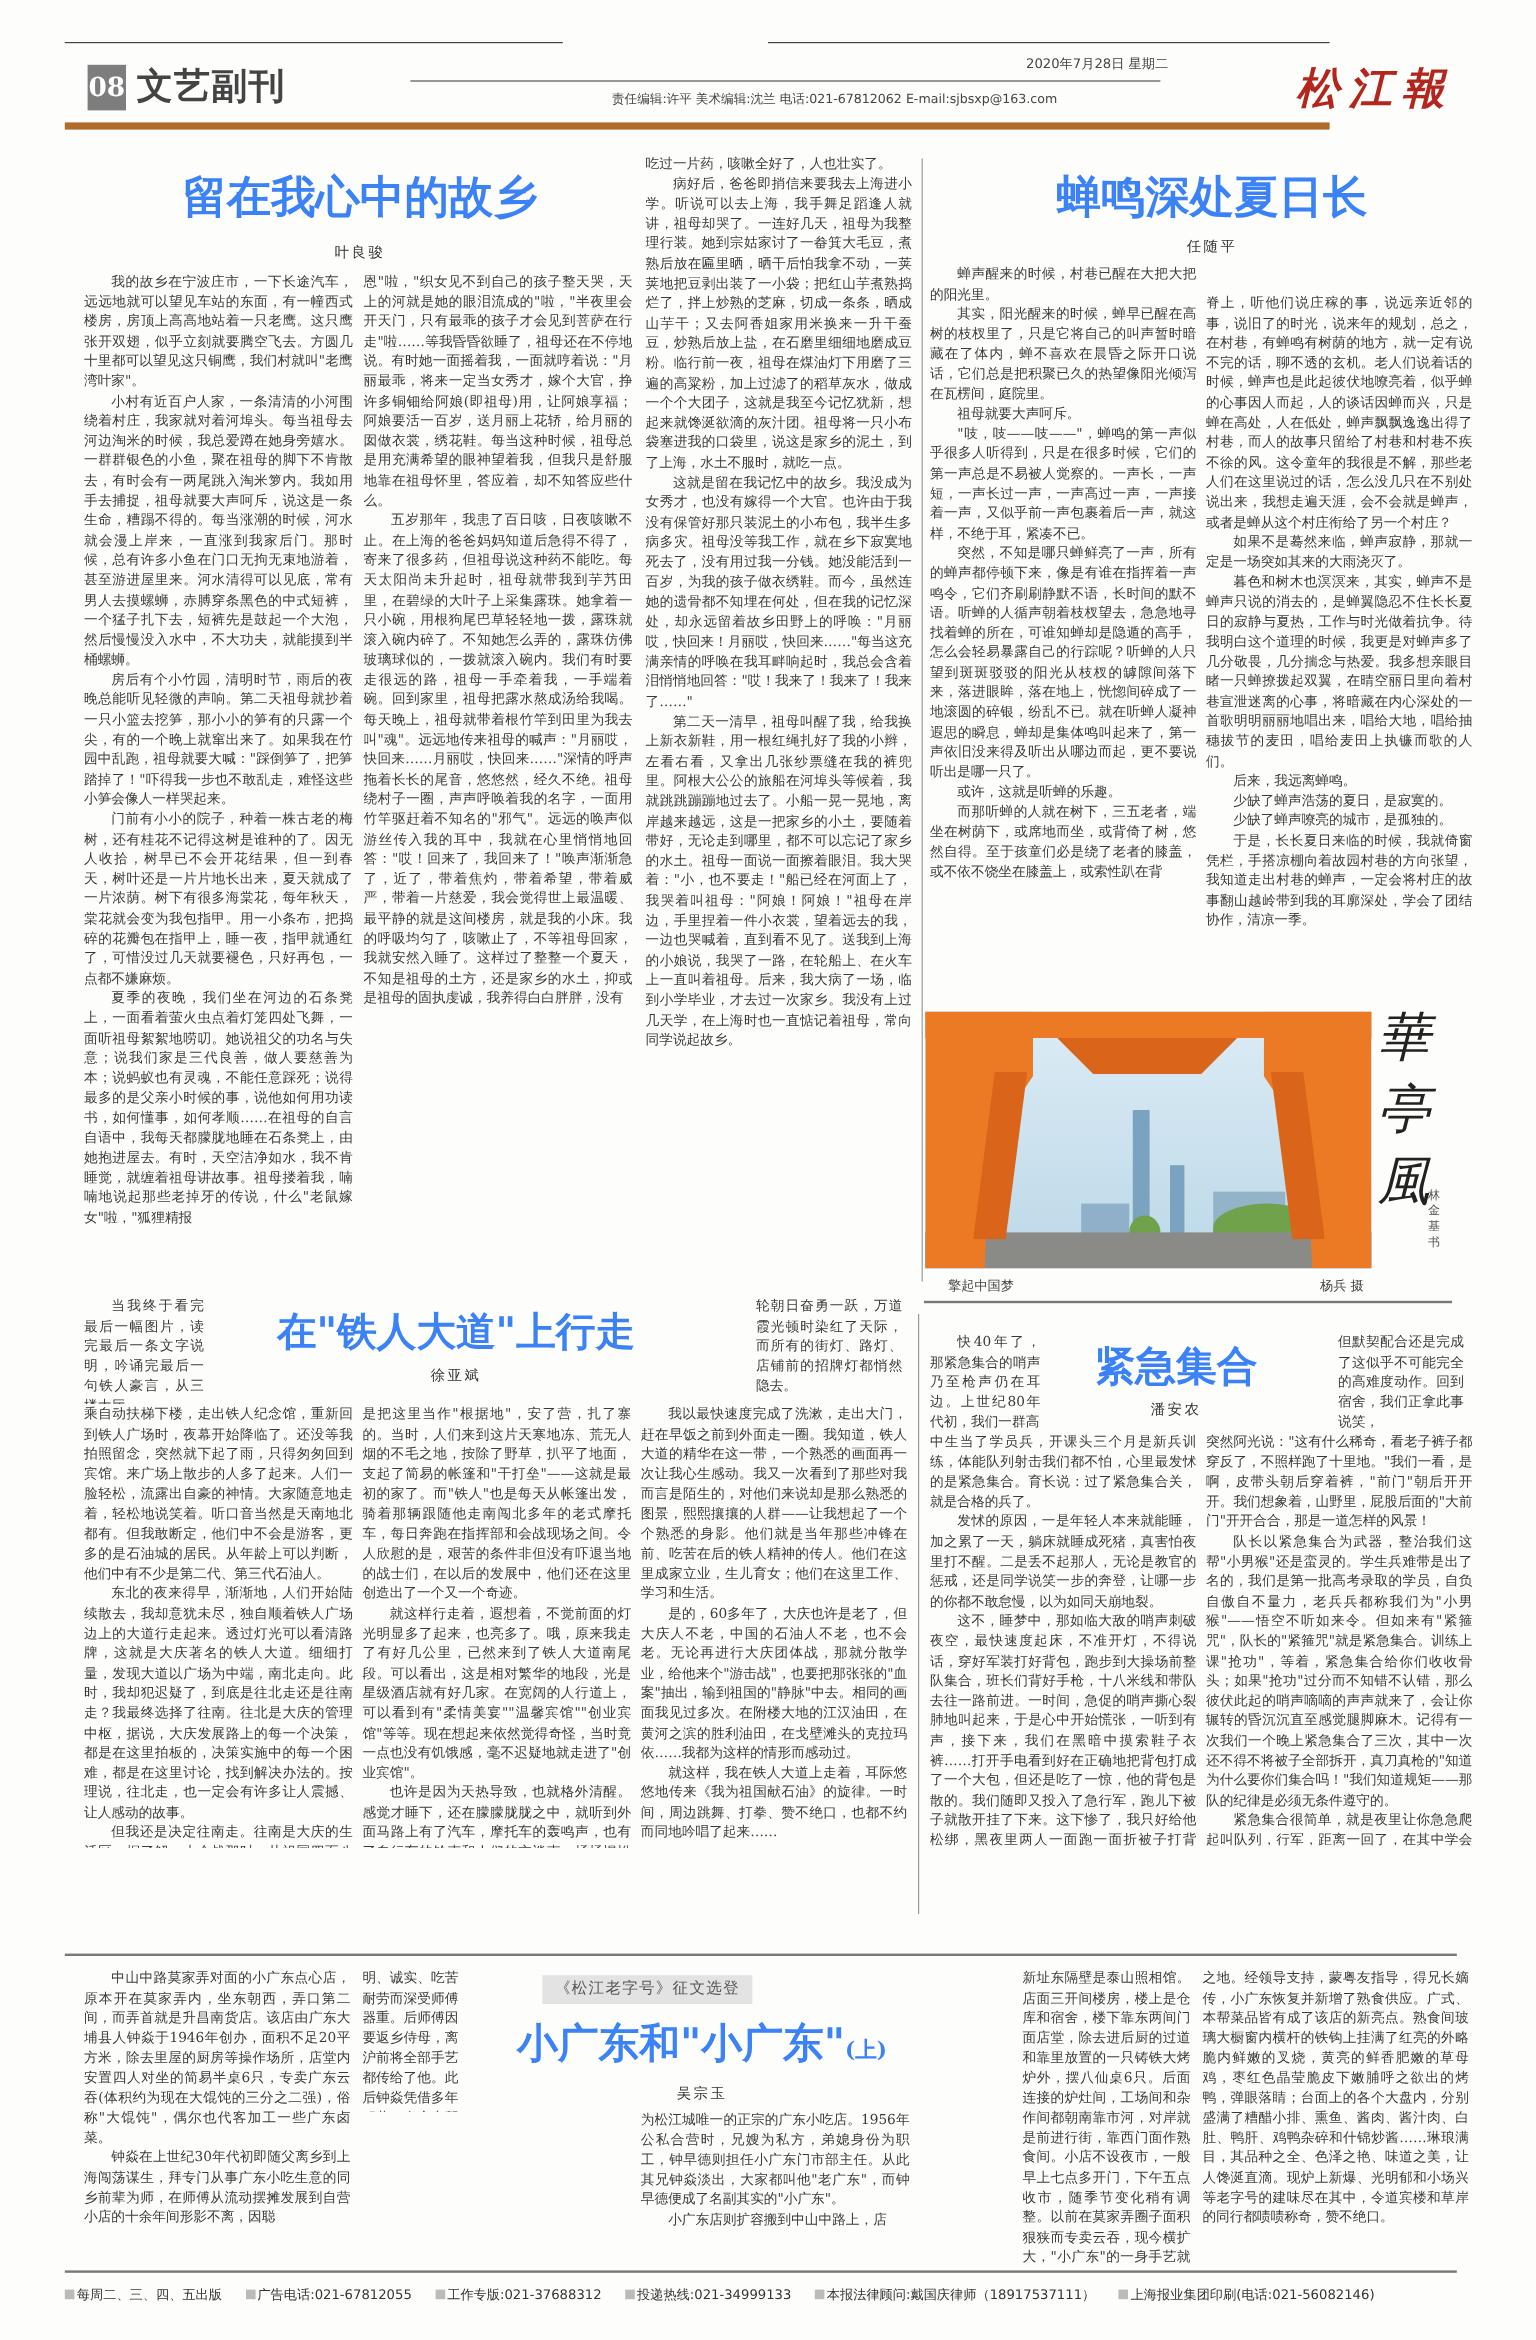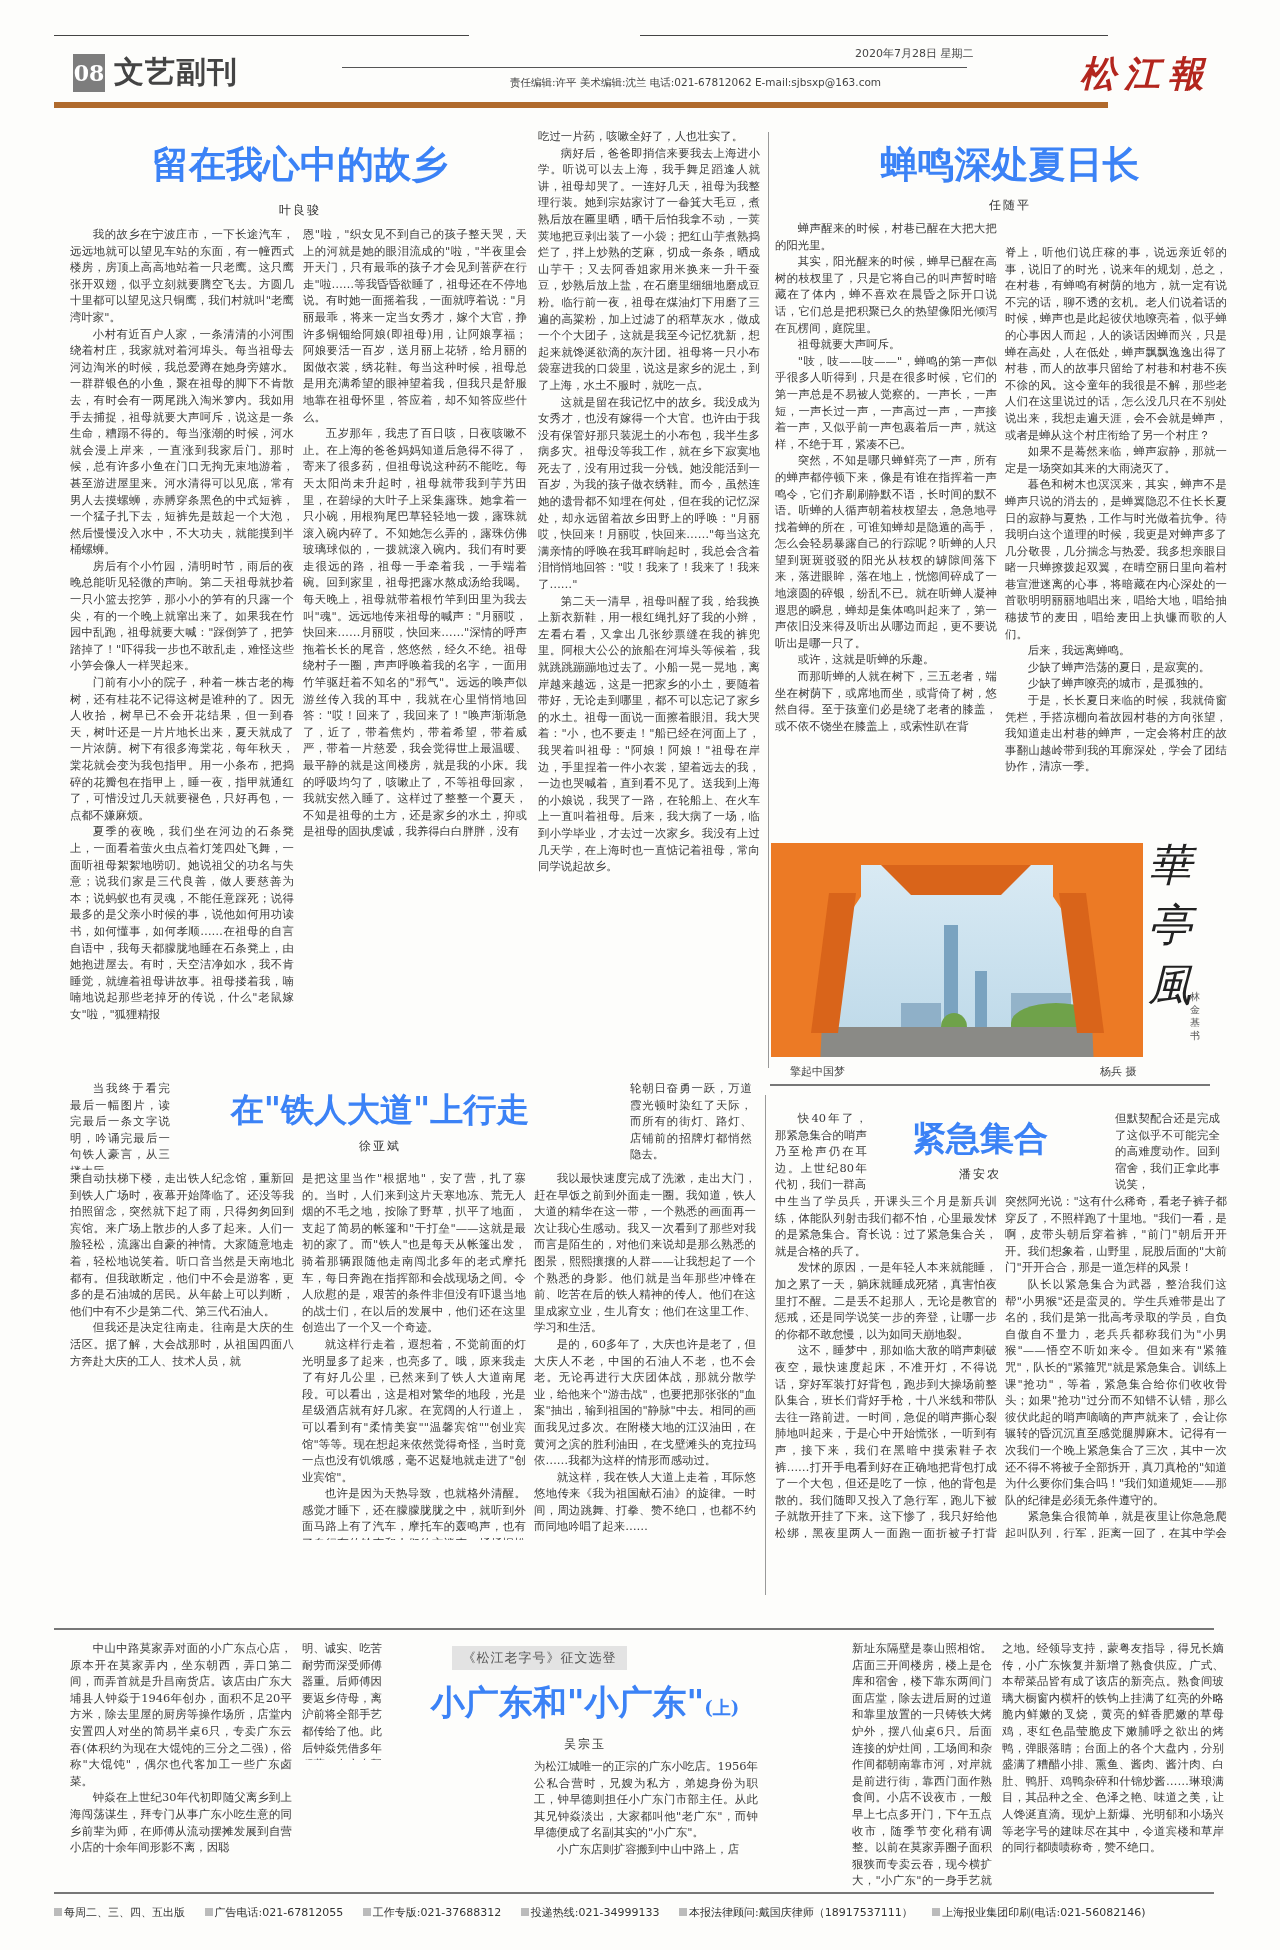--- a/index.html
+++ b/index.html
@@ -134,20 +134,21 @@
 <div class="col" style="left:70px;top:1080px;width:100px;height:90px;">
   <p>当我终于看完最后一幅图片，读完最后一条文字说明，吟诵完最后一句铁人豪言，从三楼大厅</p>
 </div>
 <div class="headline" style="left:190px;top:1088px;width:380px;font-size:33px;">在"铁人大道"上行走</div>
 <div class="byline" style="left:190px;top:1138px;width:380px;">徐亚斌</div>
 <div class="col" style="left:630px;top:1080px;width:122px;height:90px;">
   <p class="ni">轮朝日奋勇一跃，万道霞光顿时染红了天际，而所有的街灯、路灯、店铺前的招牌灯都悄然隐去。</p>
 </div>
 <div class="col" style="left:70px;top:1170px;width:224px;height:370px;">
   <p class="ni">乘自动扶梯下楼，走出铁人纪念馆，重新回到铁人广场时，夜幕开始降临了。还没等我拍照留念，突然就下起了雨，只得匆匆回到宾馆。来广场上散步的人多了起来。人们一脸轻松，流露出自豪的神情。大家随意地走着，轻松地说笑着。听口音当然是天南地北都有。但我敢断定，他们中不会是游客，更多的是石油城的居民。从年龄上可以判断，他们中有不少是第二代、第三代石油人。</p>
+  <p>东北的夜来得早，渐渐地，人们开始陆续散去，我却意犹未尽，独自顺着铁人广场边上的大道行走起来。透过灯光可以看清路牌，这就是大庆著名的铁人大道。细细打量，发现大道以广场为中端，南北走向。此时，我却犯迟疑了，到底是往北走还是往南走？我最终选择了往南。往北是大庆的管理中枢，据说，大庆发展路上的每一个决策，都是在这里拍板的，决策实施中的每一个困难，都是在这里讨论，找到解决办法的。按理说，往北走，也一定会有许多让人震撼、让人感动的故事。</p>
   <p>但我还是决定往南走。往南是大庆的生活区。据了解，大会战那时，从祖国四面八方奔赴大庆的工人、技术人员，就</p>
 </div>
 <div class="col" style="left:302px;top:1170px;width:224px;height:370px;">
   <p class="ni">是把这里当作"根据地"，安了营，扎了寨的。当时，人们来到这片天寒地冻、荒无人烟的不毛之地，按除了野草，扒平了地面，支起了简易的帐篷和"干打垒"——这就是最初的家了。而"铁人"也是每天从帐篷出发，骑着那辆跟随他走南闯北多年的老式摩托车，每日奔跑在指挥部和会战现场之间。令人欣慰的是，艰苦的条件非但没有吓退当地的战士们，在以后的发展中，他们还在这里创造出了一个又一个奇迹。</p>
   <p>就这样行走着，遐想着，不觉前面的灯光明显多了起来，也亮多了。哦，原来我走了有好几公里，已然来到了铁人大道南尾段。可以看出，这是相对繁华的地段，光是星级酒店就有好几家。在宽阔的人行道上，可以看到有"柔情美宴""温馨宾馆""创业宾馆"等等。现在想起来依然觉得奇怪，当时竟一点也没有饥饿感，毫不迟疑地就走进了"创业宾馆"。</p>
   <p>也许是因为天热导致，也就格外清醒。感觉才睡下，还在朦朦胧胧之中，就听到外面马路上有了汽车，摩托车的轰鸣声，也有了自行车的铃声和人们的交谈声。揉揉惺忪的睡眼，趿拉着拖鞋，走到窗前，拉开窗帘，发现天是亮了。只见一</p>
 </div>
 <div class="col" style="left:534px;top:1170px;width:222px;height:410px;">
   <p>我以最快速度完成了洗漱，走出大门，赶在早饭之前到外面走一圈。我知道，铁人大道的精华在这一带，一个熟悉的画面再一次让我心生感动。我又一次看到了那些对我而言是陌生的，对他们来说却是那么熟悉的图景，熙熙攘攘的人群——让我想起了一个个熟悉的身影。他们就是当年那些冲锋在前、吃苦在后的铁人精神的传人。他们在这里成家立业，生儿育女；他们在这里工作、学习和生活。</p>
   <p>是的，60多年了，大庆也许是老了，但大庆人不老，中国的石油人不老，也不会老。无论再进行大庆团体战，那就分散学业，给他来个"游击战"，也要把那张张的"血案"抽出，输到祖国的"静脉"中去。相同的画面我见过多次。在附楼大地的江汉油田，在黄河之滨的胜利油田，在戈壁滩头的克拉玛依……我都为这样的情形而感动过。</p>

